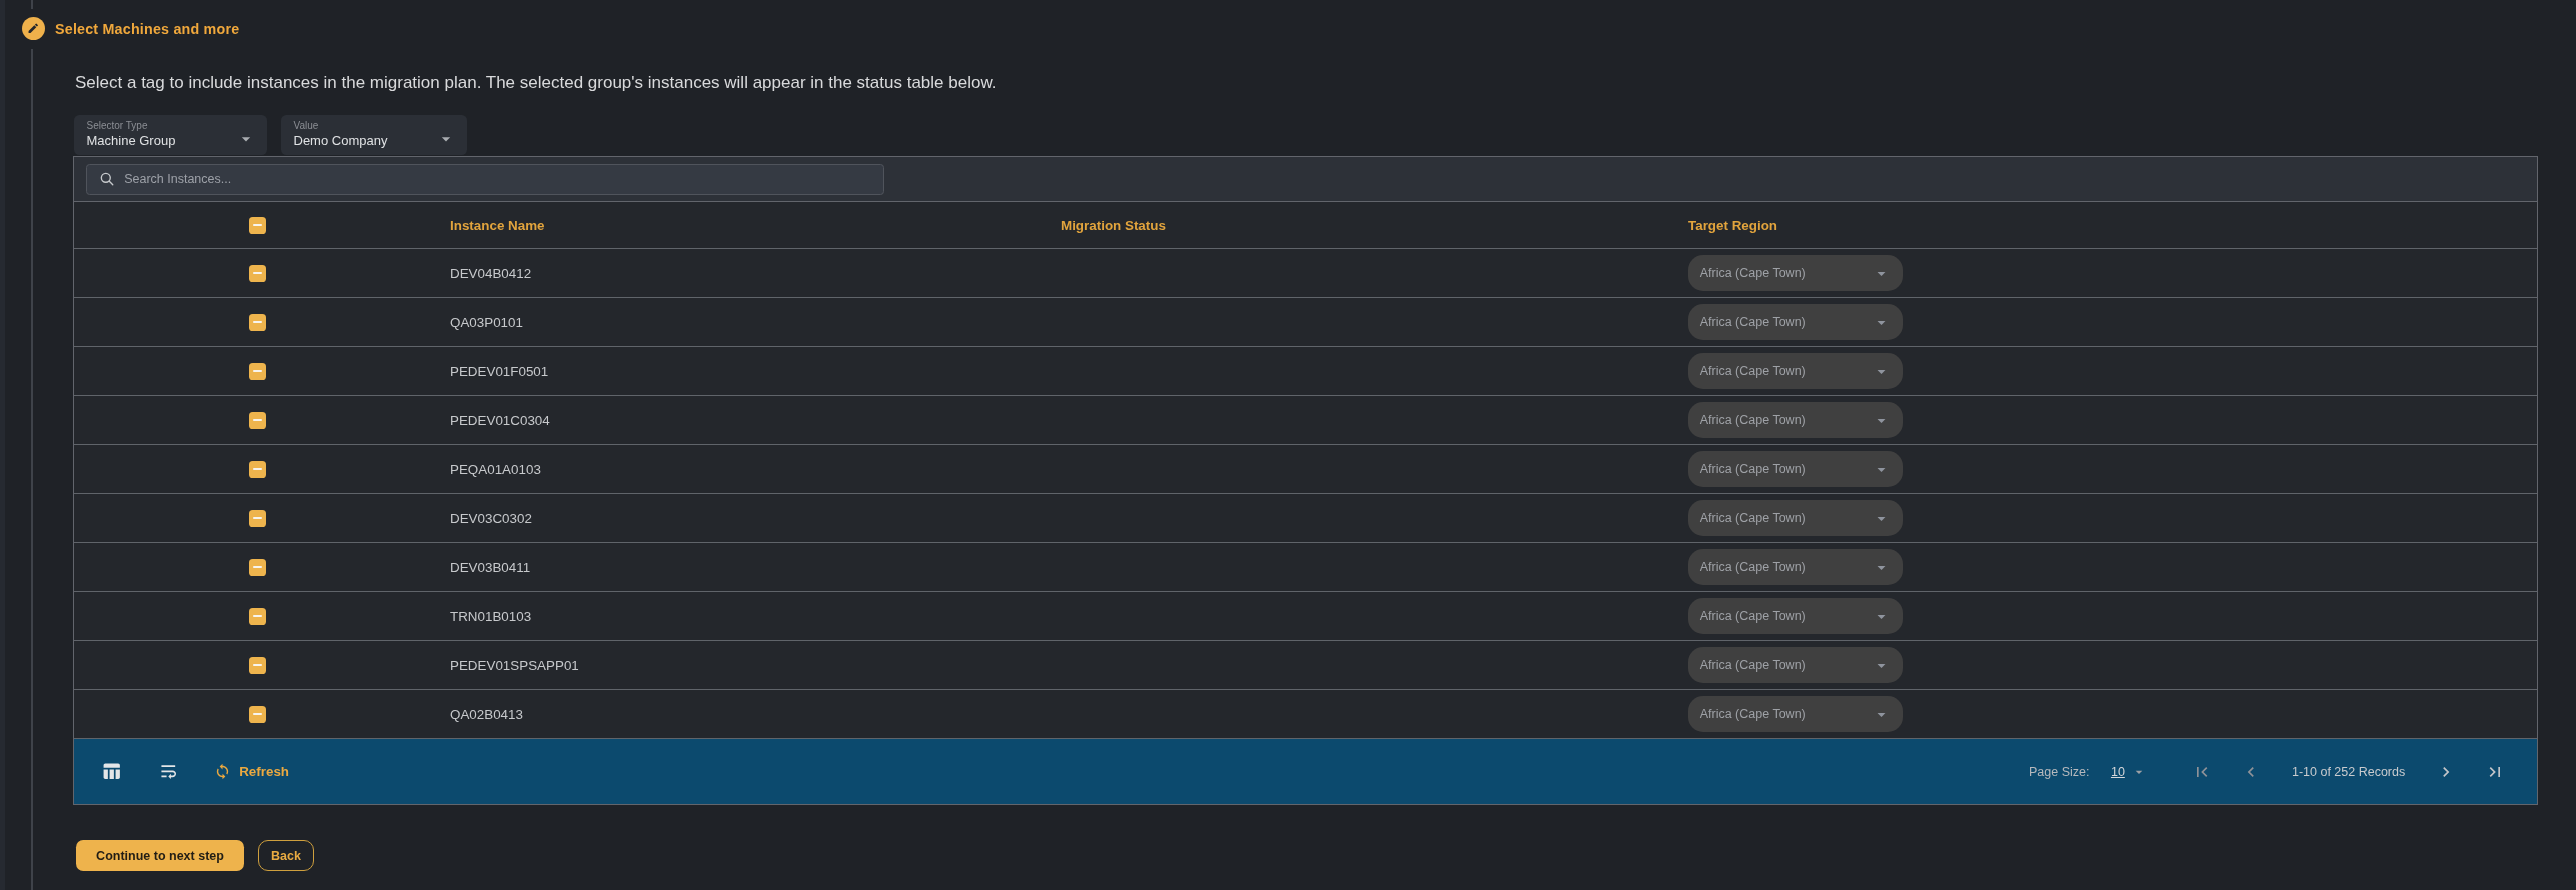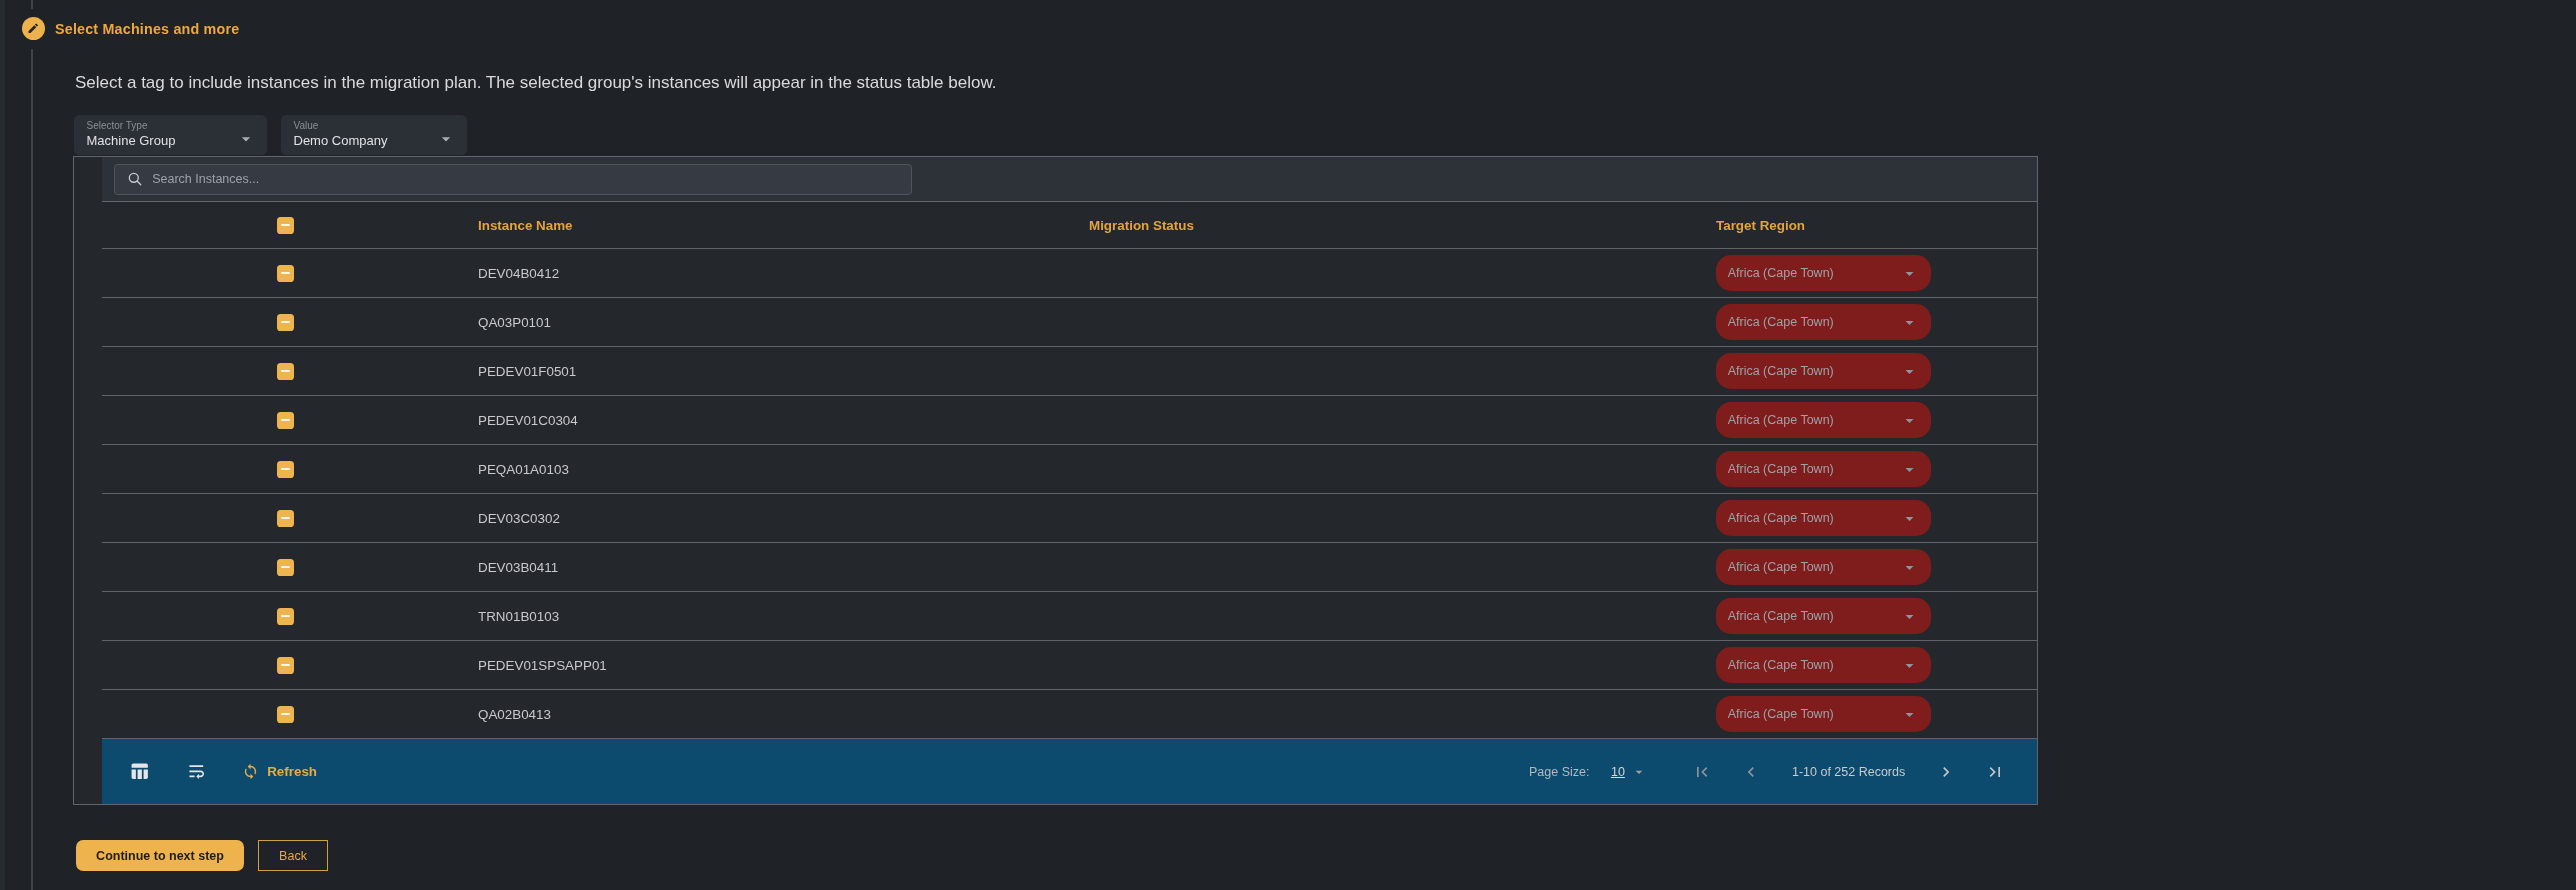--- a/index.html
+++ b/index.html
@@ -33,22 +33,22 @@
   }
   .filter-select .flabel { font-size: 10px; color: #8b8e94; display: block; }
   .filter-select .fvalue { font-size: 13px; color: #e0e2e4; display: block; margin-top: 1.8px; }
   .filter-select .caret { position: absolute; right: 10.8px; top: 14.3px; }
   #selector-type-select { left: 74px; width: 193px; }
   #value-select { left: 281px; width: 186px; }
   .caret svg { display: block; }
 
   
   .grid {
-    position: absolute; left: 73px; top: 156px; width: 1965px; height: 649px;
-    border: 0.9px solid #62656c; background: #24272c; display: flex; flex-direction: column; padding-left: 28px;
+    position: absolute; left: 73px; top: 156px; width: 2465px; height: 649px;
+    border: 0.9px solid #62656c; background: #24272c; display: flex; flex-direction: column;
   }
   .grid-toolbar {
     height: 45px; flex: 0 0 45px; background: #2d3138; border-bottom: 0.9px solid #62656c;
     display: flex; align-items: center; padding-left: 11.7px;
   }
   .search-box {
     position: relative; width: 798px; height: 31px; background: #353a43;
     border: 0.9px solid #50545c; border-radius: 3.6px; display: flex; align-items: center;
   }
   .search-box svg { margin-left: 12.5px; flex: 0 0 auto; }
@@ -68,21 +68,21 @@
   .headcell { padding-left: 9px; font-size: 13.4px; font-weight: 700; color: #e2a43d; cursor: pointer; }
   .headcell.center { display: flex; justify-content: center; padding-left: 0; cursor: pointer; }
 
   .checkbox {
     width: 17px; height: 17px; border-radius: 3.6px; background: #eeb44d;
     display: inline-flex; align-items: center; justify-content: center; cursor: pointer;
   }
   .checkbox .dash { width: 9px; height: 1.8px; background: #f7f4ee; border-radius: 0.9px; }
 
   .region-select {
-    width: 215px; height: 36px; margin-left: 9px; background: #7f1d1d; border-radius: 15px;
+    width: 215px; height: 36px; margin-left: 9px; background: #404040; border-radius: 15px;
     display: flex; align-items: center; cursor: pointer; padding: 0 11.7px;
   }
   .region-select .rtext { flex: 1; font-size: 12.5px; color: #9ea1a6; }
 
   
   .grid-footer {
     flex: 0 0 65px; background: #0c4a6e; display: flex; align-items: center;
     padding: 0 32px 0 27px;
     justify-content: flex-end;
   }
@@ -97,23 +97,23 @@
   .pager { display: flex; align-items: center; margin-left: 45px; gap: 29px; }
   .records { font-size: 12.5px; color: #c9cbce; padding: 0 1.8px; }
 
   
   .btn-continue {
     position: absolute; left: 76px; top: 840px; width: 168px; height: 31px;
     background: #eeb34c; border: none; border-radius: 7.2px; cursor: pointer;
     font-family: inherit; font-size: 12.5px; font-weight: 700; color: #211d15;
   }
   .btn-back {
-    position: absolute; left: 258px; top: 840px; width: 70px; height: 31px;
-    background: transparent; border: 1.3px solid #cfa03e; border-radius: 0; cursor: pointer;
-    font-family: inherit; font-size: 12.5px; font-weight: 400; color: #e9ab42;
+    position: absolute; left: 258px; top: 840px; width: 56px; height: 31px;
+    background: transparent; border: 1.3px solid #cfa03e; border-radius: 10px; cursor: pointer;
+    font-family: inherit; font-size: 12.5px; font-weight: 700; color: #e9ab42;
   }
 </style>
 </head>
 <body>
 
 <div id="page">
   <div class="left-strip"></div>
 
   <div class="connector top"></div>
   <div class="connector bottom"></div>

